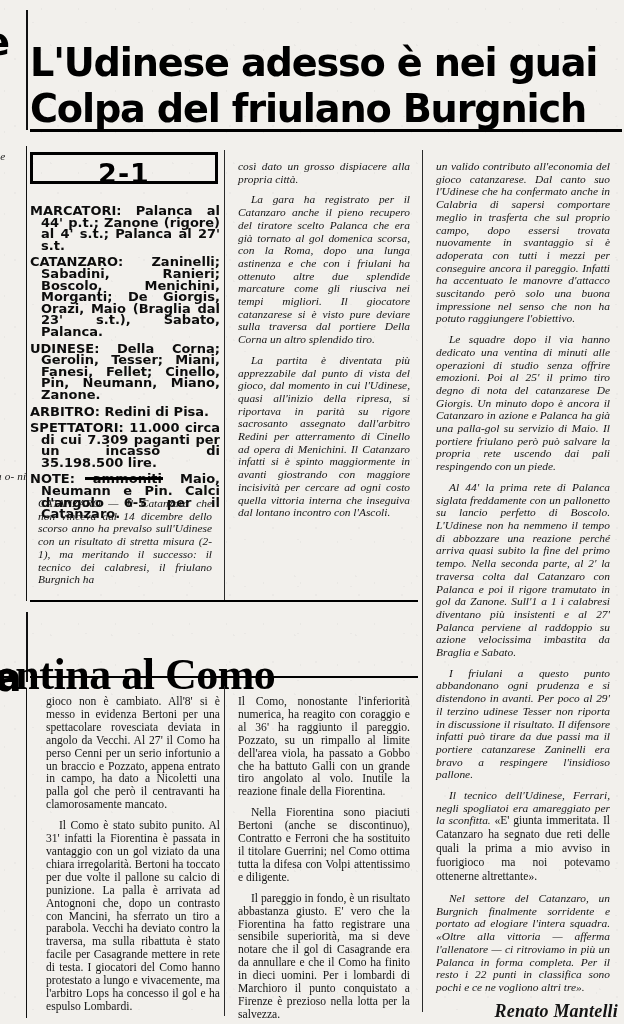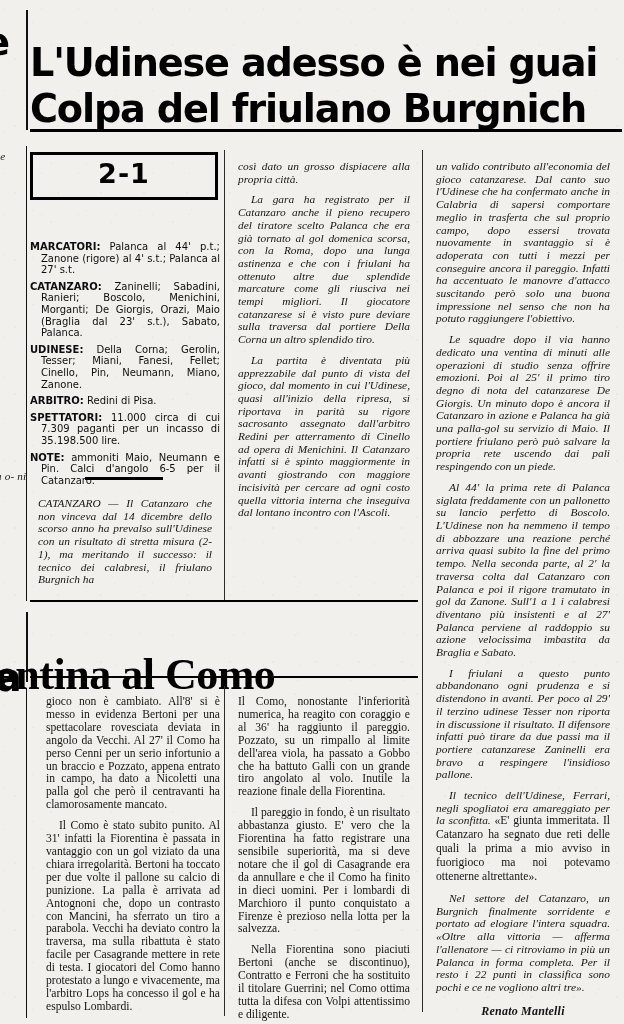--- a/index.html
+++ b/index.html
@@ -141,45 +141,44 @@
     font-size: 11.6px;
     line-height: 12.9px;
   }
 
   
   .scorebox {
     position: absolute;
     left: 0;
     top: 152px;
     width: 188px;
-    height: 48px;
+    height: 32px;
     border: 3px solid #000;
     box-sizing: border-box;
   }
   .scorebox .score {
     font-family: "DejaVu Sans", sans-serif;
     font-weight: 700;
     font-size: 27px;
     line-height: 38px;
     text-align: center;
     letter-spacing: 1px;
   }
 
   .lineups {
     position: absolute;
     left: 0;
     top: 205px;
     width: 190px;
     font-family: "DejaVu Sans", sans-serif;
-    font-weight: 400;
-    font-size: 10px;
+    font-weight: 700;
+    font-size: 13px;
     line-height: 11.6px;
     text-align: justify;
     color: #0d0d0d;
-    margin-top: 36px;
   }
   .lineups .blk { margin-bottom: 5px; padding-left: 11px; text-indent: -11px; }
   .lineups .blk:last-child { margin-bottom: 0; }
 
   .dash-rule {
     position: absolute;
     left: 55px;
     top: 477px;
     width: 78px;
     height: 3px;
@@ -195,23 +194,23 @@
 
   .colrule {
     position: absolute;
     width: 1px;
     background: #2a2a2a;
   }
 
   .byline {
     font-family: "Liberation Serif", serif;
     font-weight: 700;
-    font-size: 12px;
+    font-size: 18px;
     line-height: 19px;
-    text-align: center;
+    text-align: right;
     margin-top: 2px;
     letter-spacing: 0.2px;
   }
 </style>
 </head>
 <body>
 
 <div id="page">
 
   <div class="edge-sliver">
@@ -299,20 +298,20 @@
     <h2 class="masthead-2">ella Fiorentina al Como</h2>
     <div class="rule-thick" style="top:676px; width:388px; height:2px;"></div>
 
     <div class="col roman" style="left:8px; top:688px; width:190px;">
       <p class="noind">gioco non è cambiato. All'8' si è messo in evidenza Bertoni per una spettacolare rovesciata deviata in angolo da Vecchi. Al 27' il Como ha perso Cenni per un serio infortunio a un braccio e Pozzato, appena entrato in campo, ha dato a Nicoletti una palla gol che però il centravanti ha clamorosamente mancato.</p>
       <p>Il Como è stato subito punito. Al 31' infatti la Fiorentina è passata in vantaggio con un gol viziato da una chiara irregolarità. Bertoni ha toccato per due volte il pallone su calcio di punizione. La palla è arrivata ad Antognoni che, dopo un contrasto con Mancini, ha sferrato un tiro a parabola. Vecchi ha deviato contro la traversa, ma sulla ribattuta è stato facile per Casagrande mettere in rete di testa. I giocatori del Como hanno protestato a lungo e vivacemente, ma l'arbitro Lops ha concesso il gol e ha espulso Lombardi.</p>
     </div>
 
     <div class="col roman" style="left:200px; top:688px; width:188px;">
       <p class="noind">Il Como, nonostante l'inferiorità numerica, ha reagito con coraggio e al 36' ha raggiunto il pareggio. Pozzato, su un rimpallo al limite dell'area viola, ha passato a Gobbo che ha battuto Galli con un grande tiro angolato al volo. Inutile la reazione finale della Fiorentina.</p>
+      <p>Nella Fiorentina sono piaciuti Bertoni (anche se discontinuo), Contratto e Ferroni che ha sostituito il titolare Guerrini; nel Como ottima tutta la difesa con Volpi attentissimo e diligente.</p>
       <p>Il pareggio in fondo, è un risultato abbastanza giusto. E' vero che la Fiorentina ha fatto registrare una sensibile superiorità, ma si deve notare che il gol di Casagrande era da annullare e che il Como ha finito in dieci uomini. Per i lombardi di Marchioro il punto conquistato a Firenze è prezioso nella lotta per la salvezza.</p>
-      <p>Nella Fiorentina sono piaciuti Bertoni (anche se discontinuo), Contratto e Ferroni che ha sostituito il titolare Guerrini; nel Como ottima tutta la difesa con Volpi attentissimo e diligente.</p>
     </div>
 
     <div class="colrule" style="left:194px; top:686px; height:330px;"></div>
 
   </div>
 </div>
 
 </body></html>

